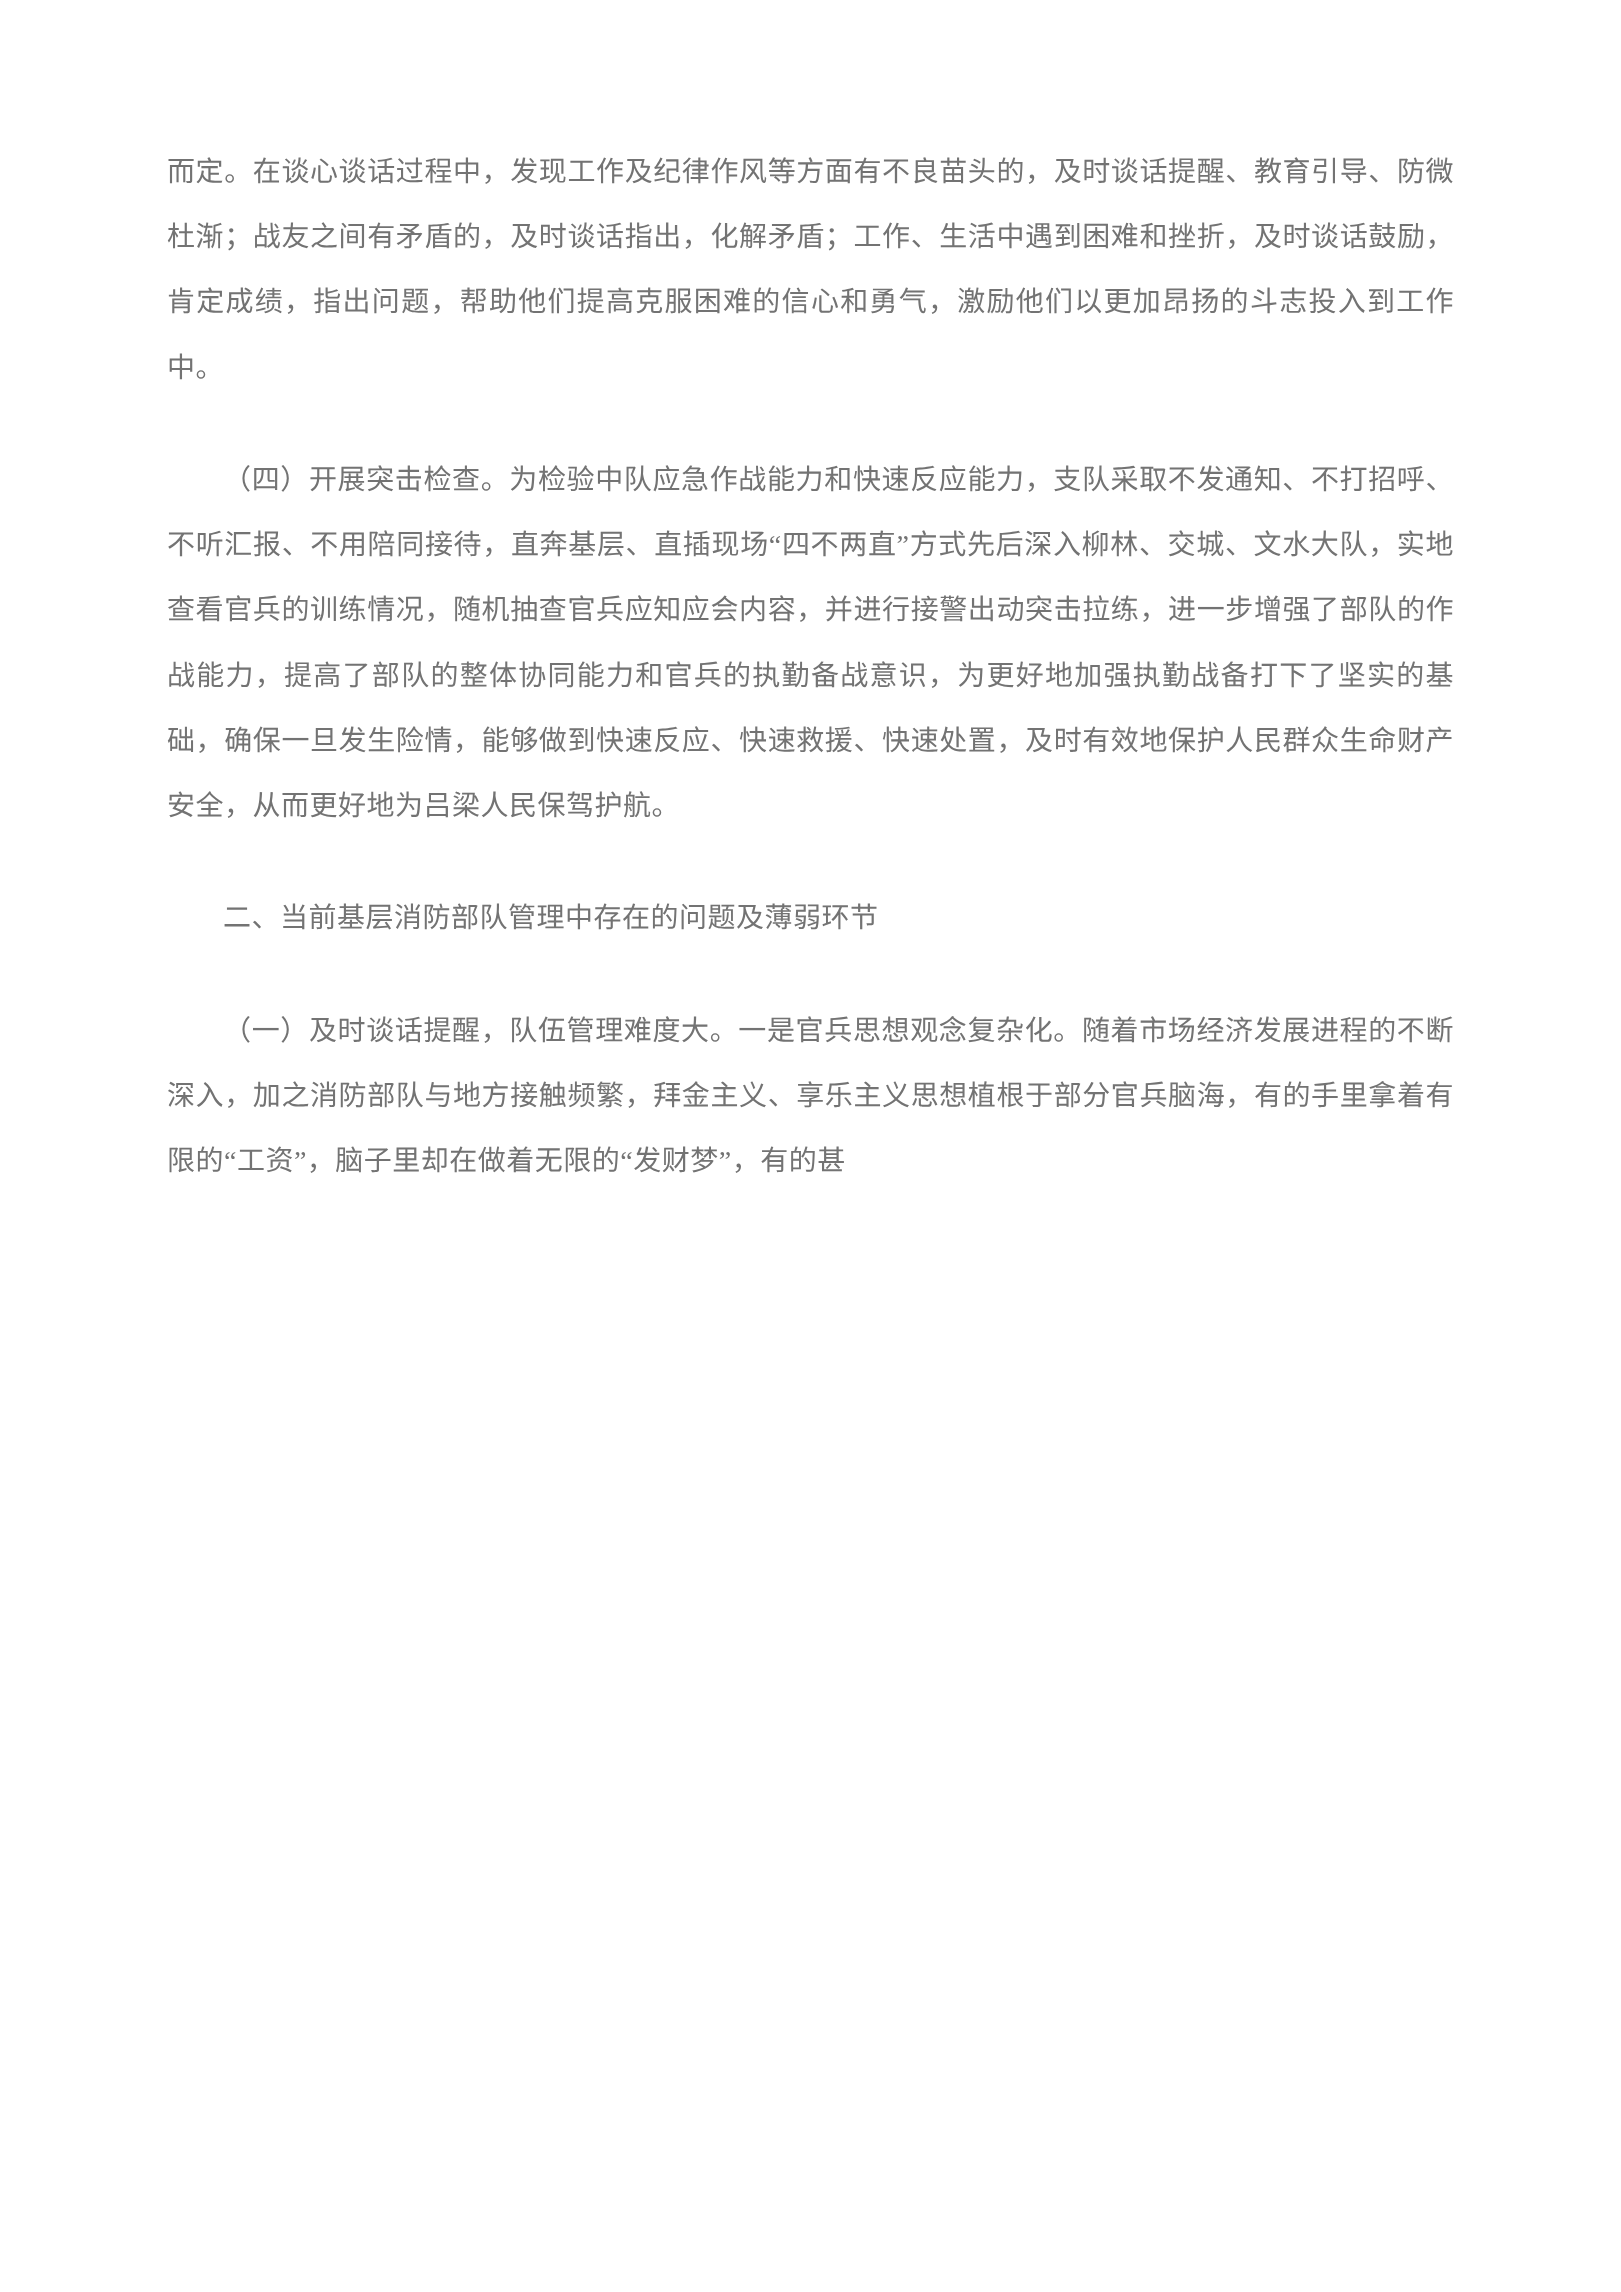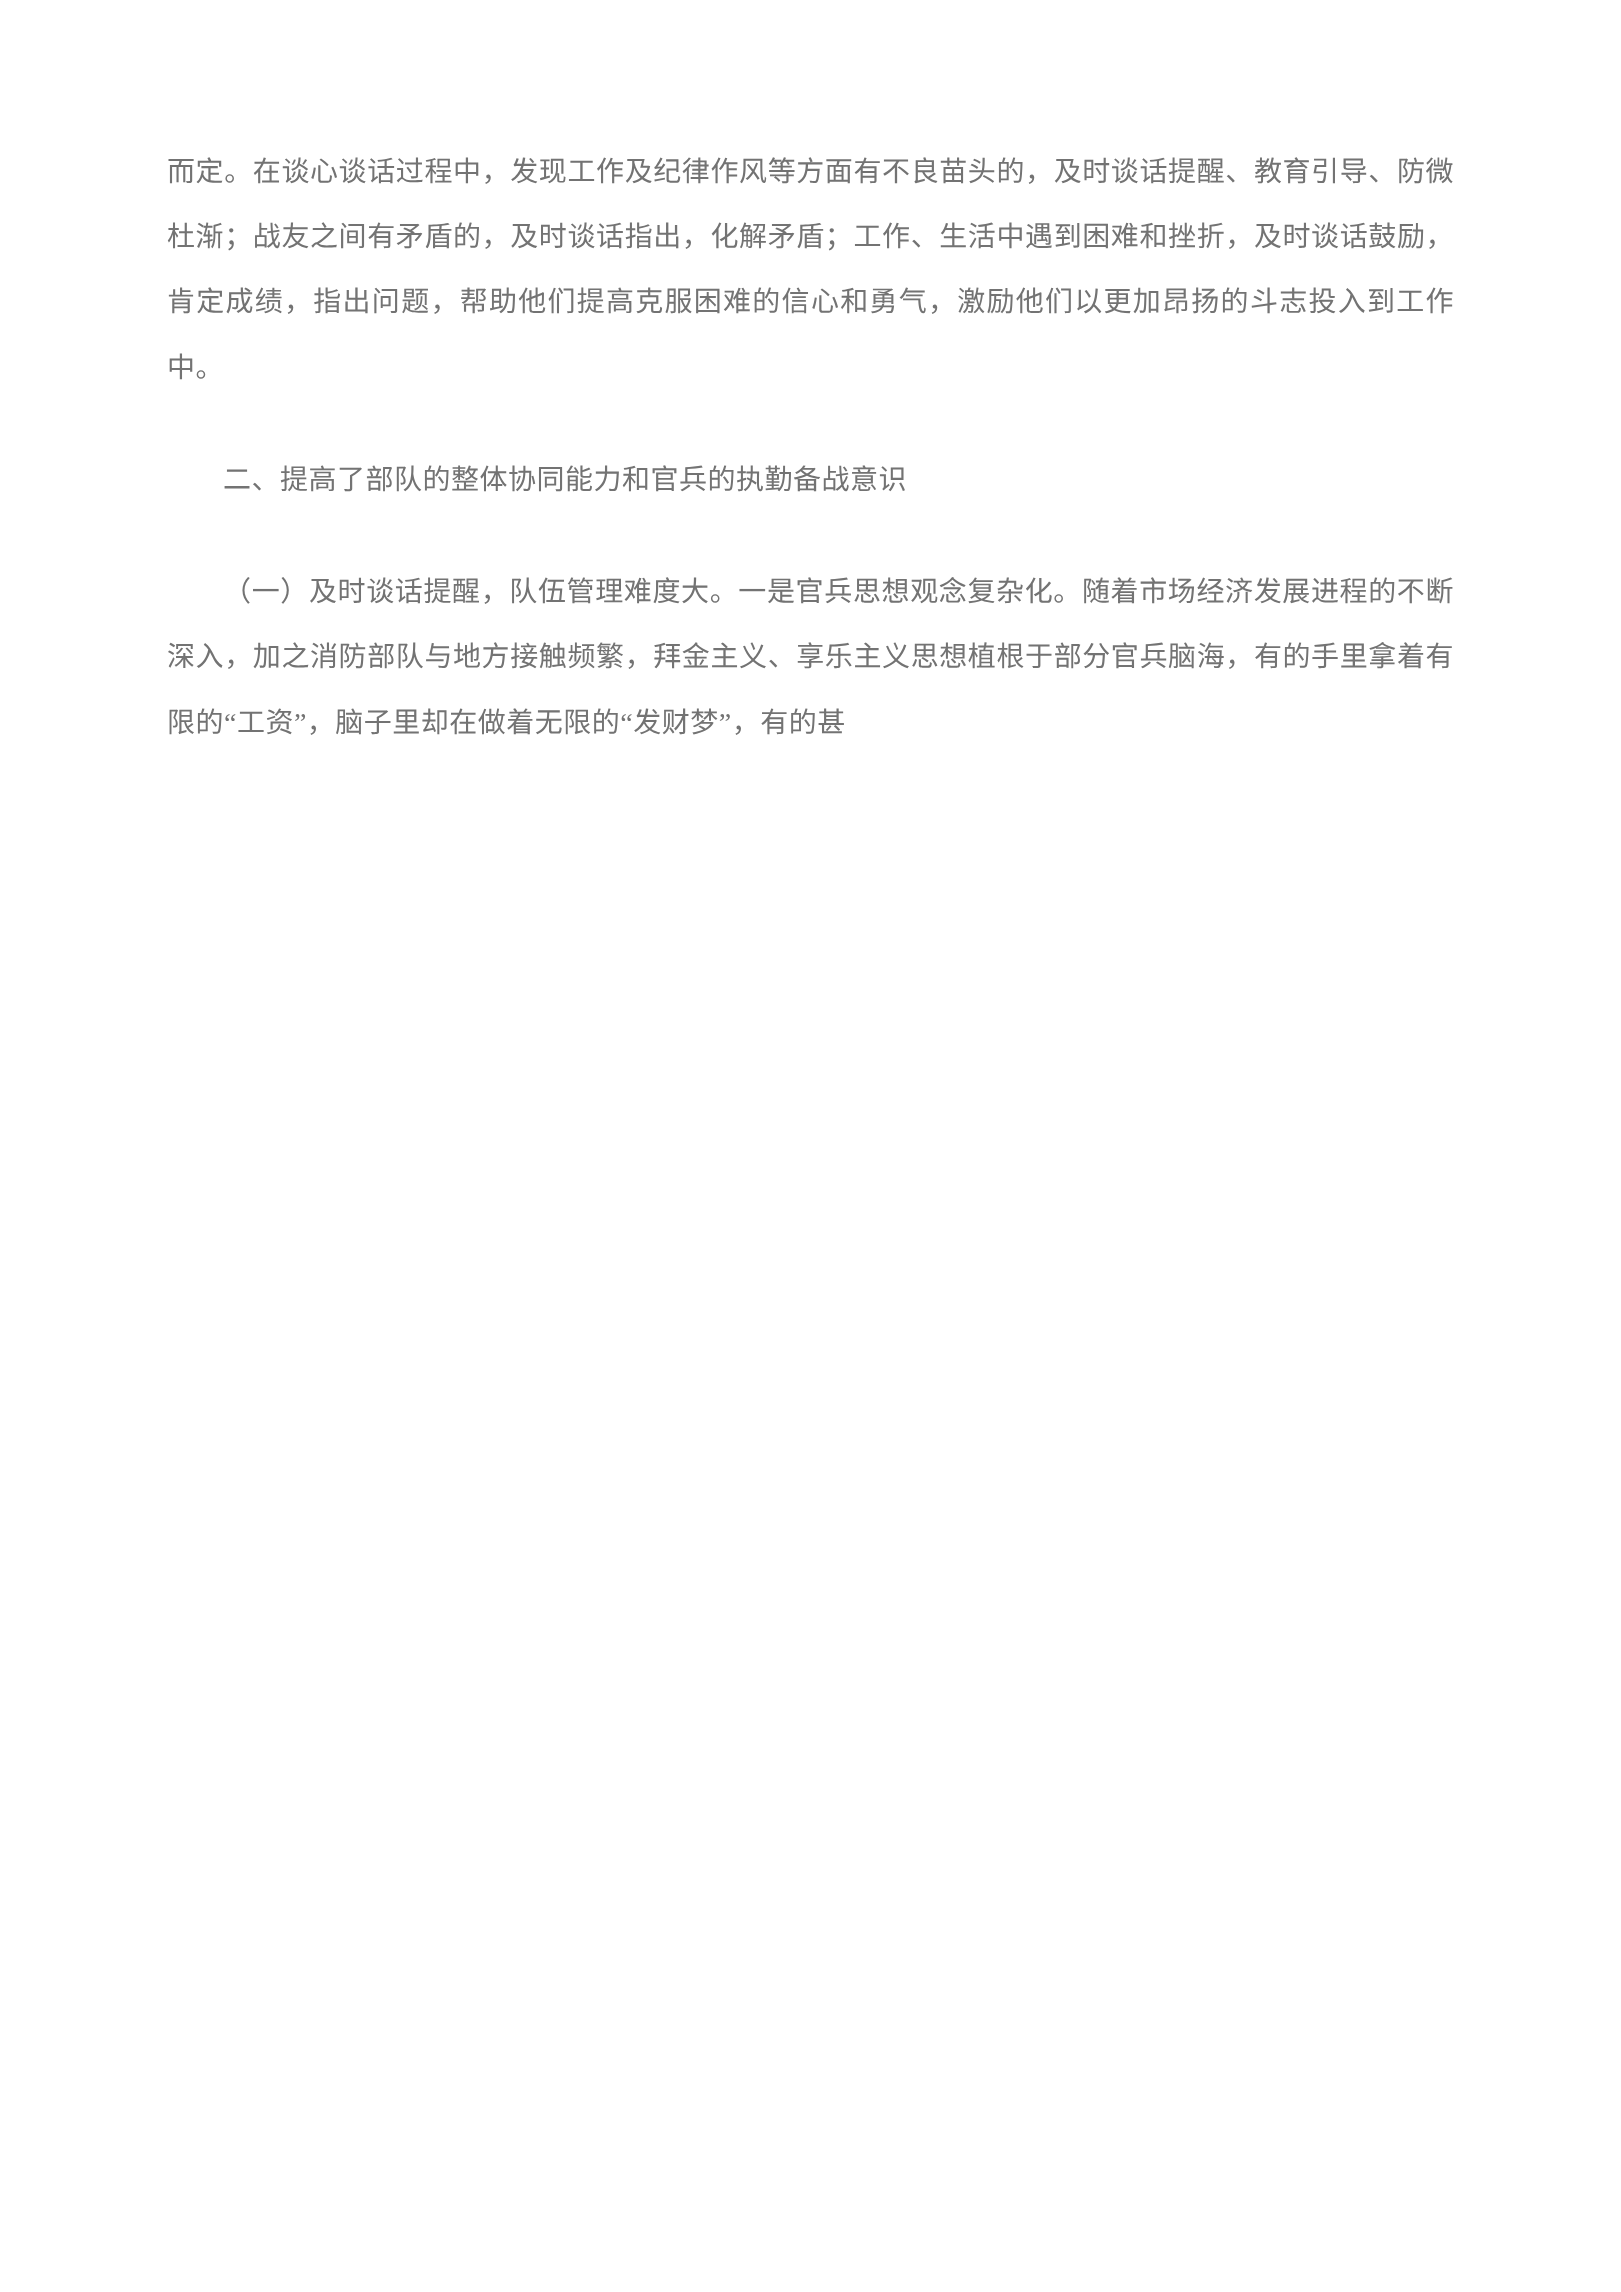--- a/index.html
+++ b/index.html
@@ -39,18 +39,19 @@
     margin-bottom: 0;
   }
 </style>
 </head>
 <body>
 
 <div class="page">
   <p class="para continuation">而定。在谈心谈话过程中，发现工作及纪律作风等方面有不良苗头的，及时谈话提醒、教育引导、防微杜渐；战友之间有矛盾的，及时谈话指出，化解矛盾；工作、生活中遇到困难和挫折，及时谈话鼓励，肯定成绩，指出问题，帮助他们提高克服困难的信心和勇气，激励他们以更加昂扬的斗志投入到工作中。</p>
 
 
+  <p class="para indent">（四）开展突击检查。为检验中队应急作战能力和快速反应能力，支队采取不发通知、不打招呼、不听汇报、不用陪同接待，直奔基层、直插现场“四不两直”方式先后深入柳林、交城、文水大队，实地查看官兵的训练情况，随机抽查官兵应知应会内容，并进行接警出动突击拉练，进一步增强了部队的作战能力，提高了部队的整体协同能力和官兵的执勤备战意识，为更好地加强执勤战备打下了坚实的基础，确保一旦发生险情，能够做到快速反应、快速救援、快速处置，及时有效地保护人民群众生命财产安全，从而更好地为吕梁人民保驾护航。</p>
 
-  <p class="para indent heading">二、提高了部队的整体协同能力和官兵的执勤备战意识</p>
+  <p class="para indent heading">二、当前基层消防部队管理中存在的问题及薄弱环节</p>
 
   <p class="para indent">（一）及时谈话提醒，队伍管理难度大。一是官兵思想观念复杂化。随着市场经济发展进程的不断深入，加之消防部队与地方接触频繁，拜金主义、享乐主义思想植根于部分官兵脑海，有的手里拿着有限的“工资”，脑子里却在做着无限的“发财梦”，有的甚</p>
 </div>
 
 
 </body></html>

